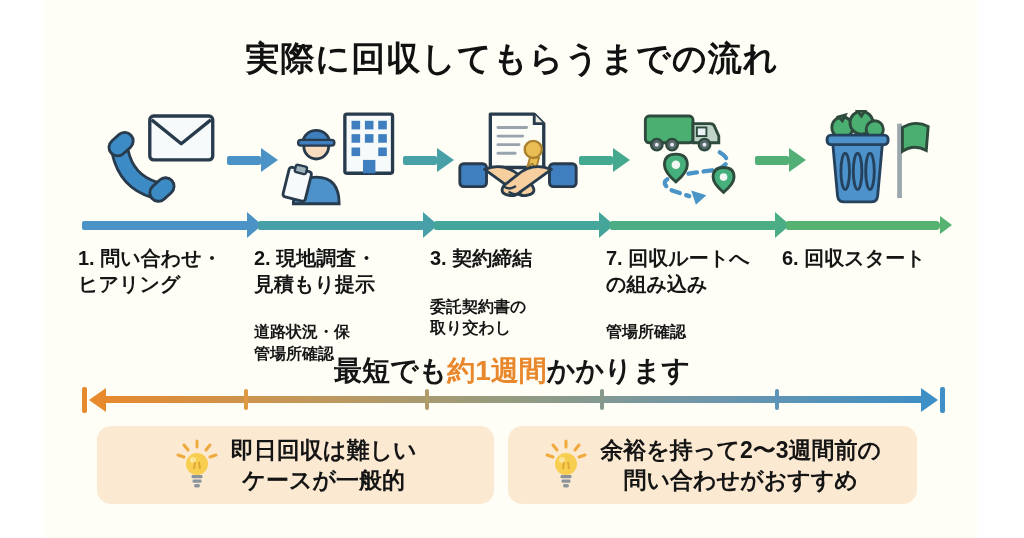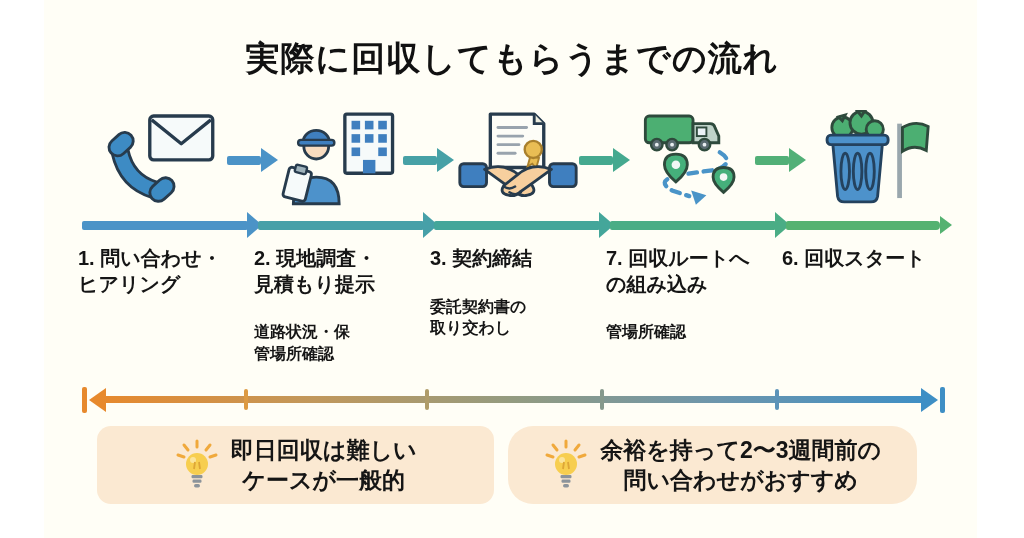--- a/index.html
+++ b/index.html
@@ -62,21 +62,21 @@
   .tick.t1{left:19%;   background:#dd9a42;}
   .tick.t2{left:40%;   background:#af9c69;}
   .tick.t3{left:60.2%; background:#86998c;}
   .tick.t4{left:80.5%; background:#5c93b8;}
 
   
   .notes { position:absolute; top:426px; left:85px; width:820px; display:flex; gap:14px;margin-left:12px; }
   .note-card { height:78px; background:#fbe9d2; border-radius:14px;
                display:flex; align-items:center; justify-content:center; gap:12px; padding:0 14px; }
   .note-card.n1 { width:420px; }
-  .note-card.n2 { width:432px;border-radius:25px; }
+  .note-card.n2 { width:432px; }
   .note-text { font-size:23px; font-weight:800; line-height:1.32; white-space:pre-line; text-align:center; }
 </style>
 </head>
 <body>
 
 <div class="canvas">
   <div class="content-bg"></div>
 
   <div class="title">実際に回収してもらうまでの流れ</div>
 
@@ -240,20 +240,21 @@
     <div class="connector c3">
         <div class="c-bar"></div>
         <div class="c-head"></div>
       </div>
     <div class="connector c4">
         <div class="c-bar"></div>
         <div class="c-head"></div>
       </div>
   </div>
 
+  <div class="tl-title"><span>最短でも</span><span class="hl">約1週間</span><span>かかります</span></div>
 
   <div class="tl-bar">
     <div class="tl-cap left"></div>
     <div class="tl-head left"></div>
     <div class="tl-line"></div>
     <div class="tick t1"></div>
     <div class="tick t2"></div>
     <div class="tick t3"></div>
     <div class="tick t4"></div>
     <div class="tl-head right"></div>

